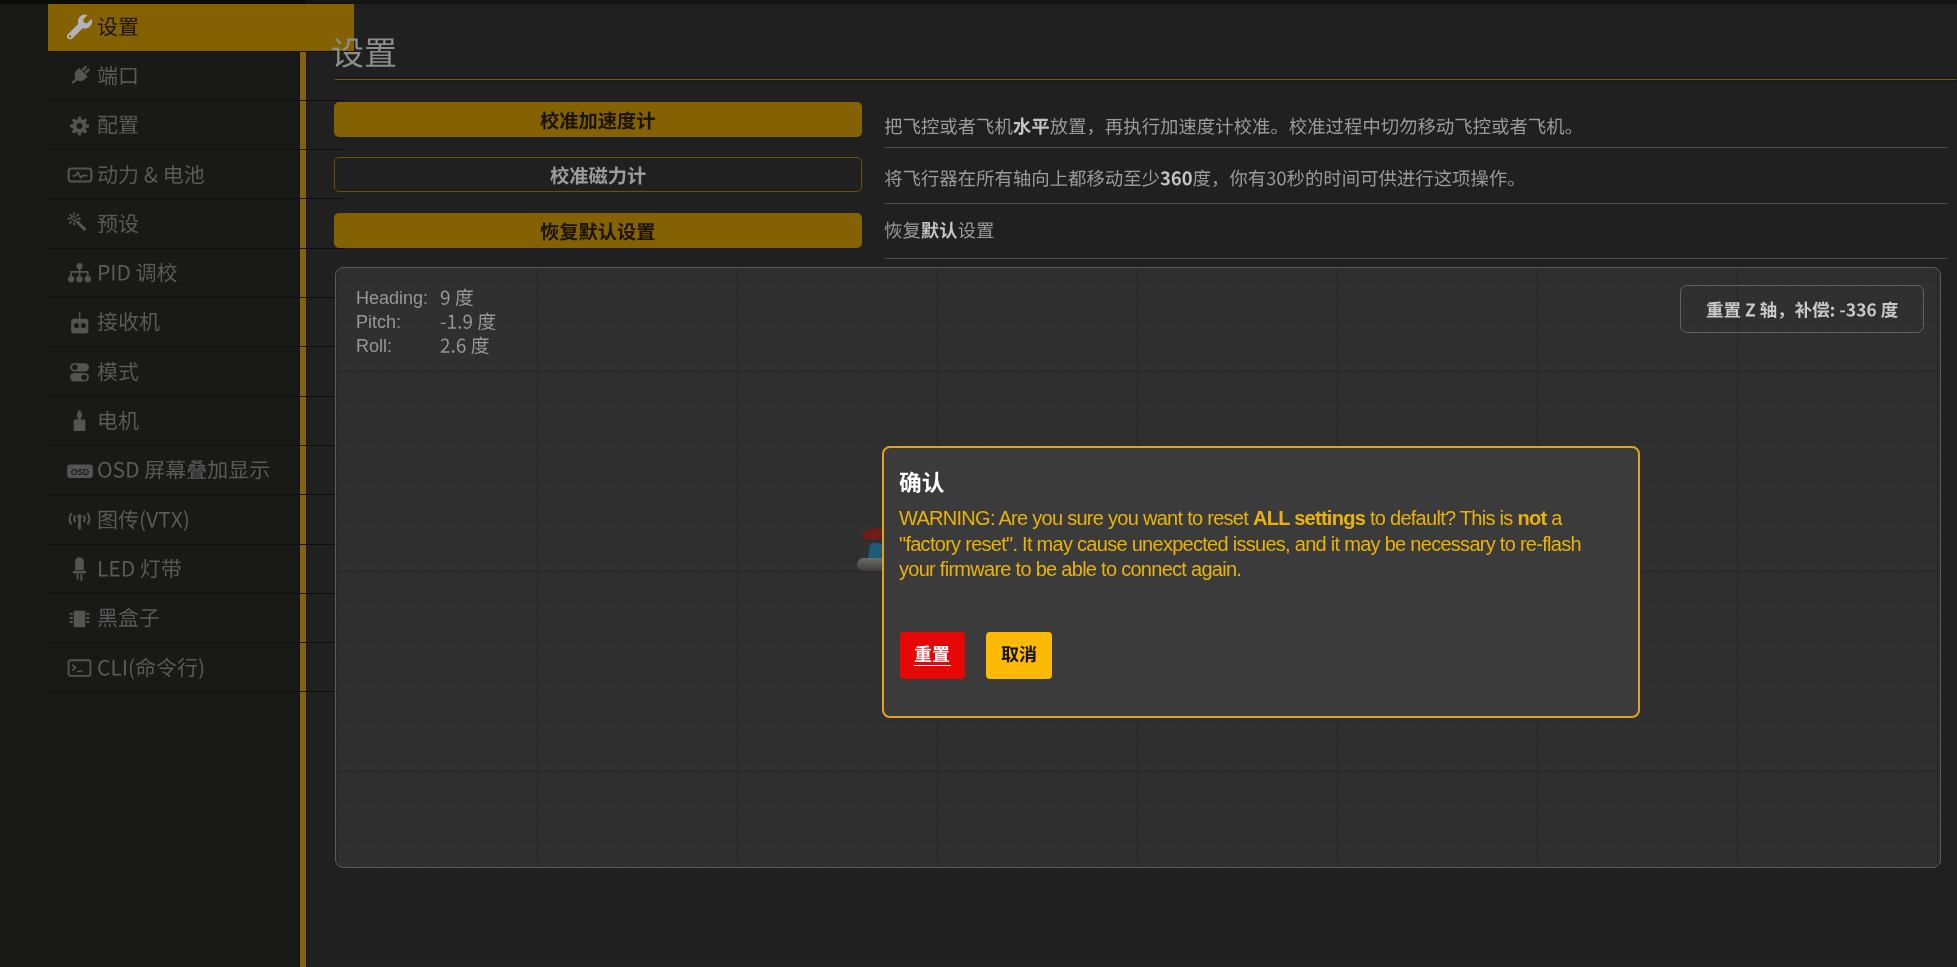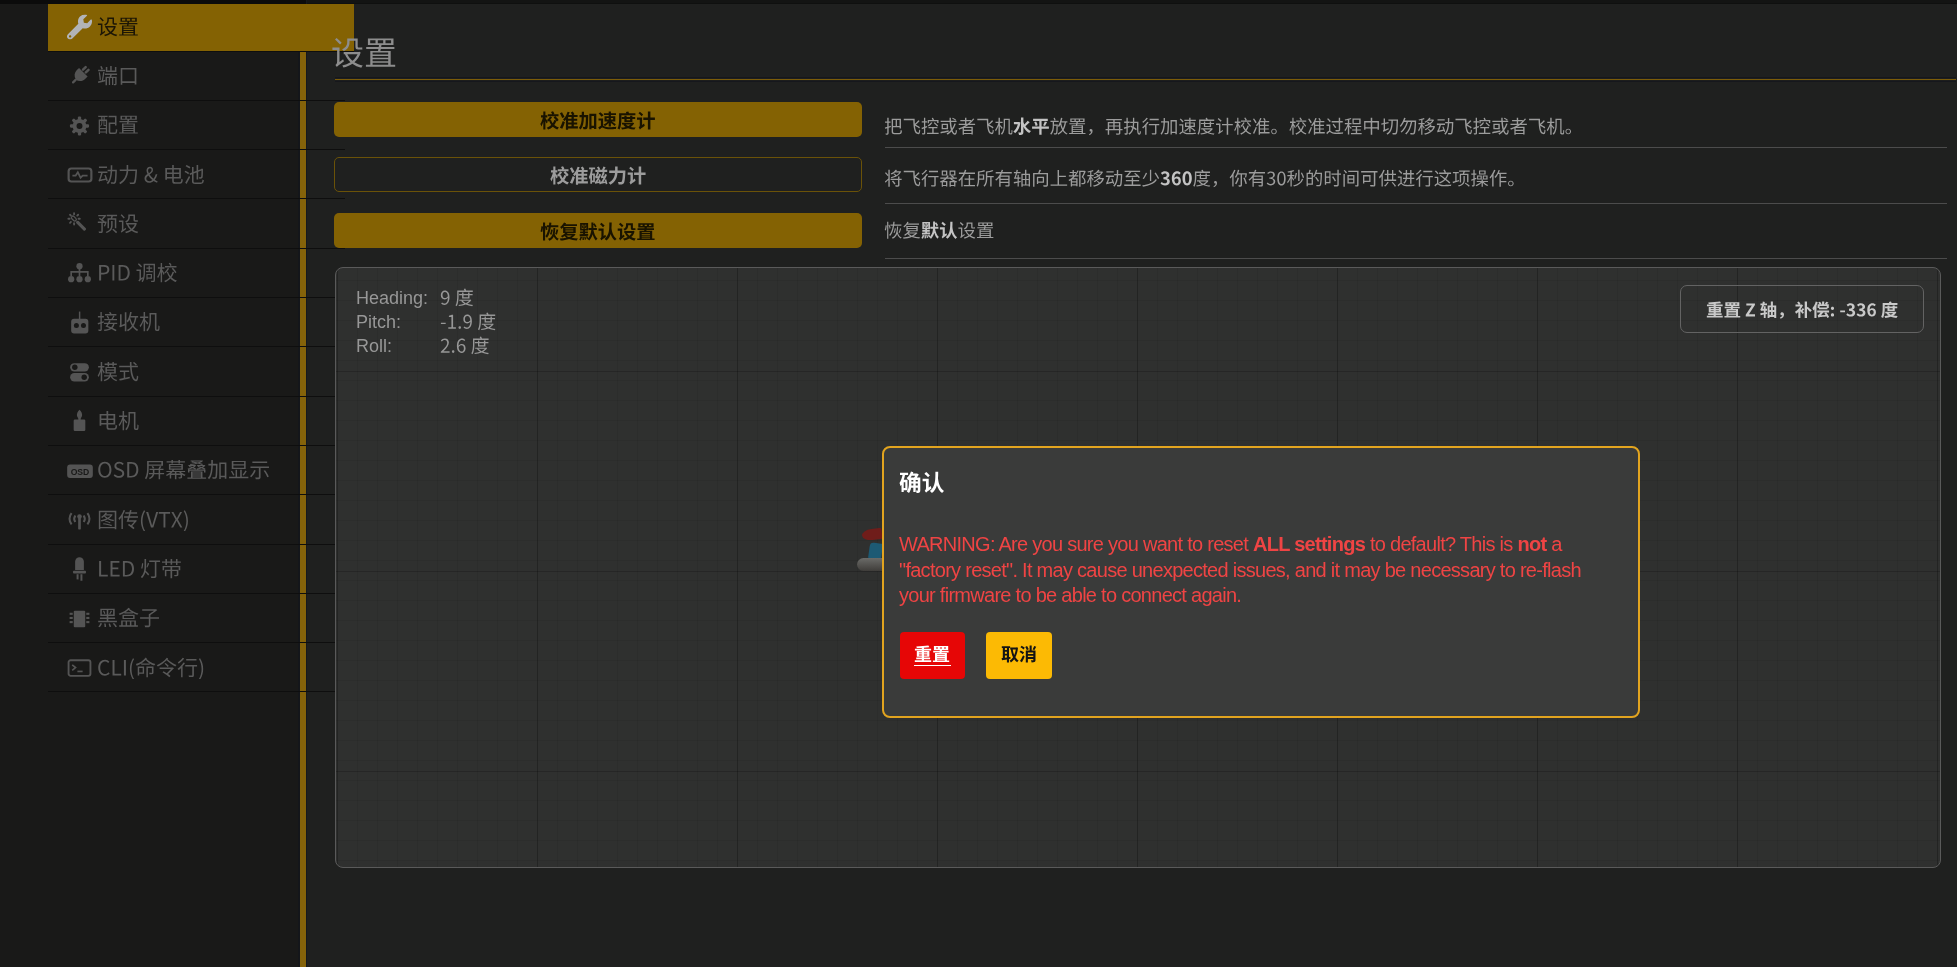--- a/index.html
+++ b/index.html
@@ -32,22 +32,22 @@
  #resetz { position:absolute; left:1680px; top:285px; width:244px; height:48px;
    border:1.5px solid #636363; border-radius:7px; }
  #prop { position:absolute; left:862px; top:529px; width:20px; height:11px; background:#6f1d1a;
    border-radius:50% 10% 10% 50%; transform:rotate(-7deg); }
  #bluebody { position:absolute; left:869px; top:543px; width:13px; height:17px; background:#1d5a74;
    border-radius:4px 0 0 2px; transform:rotate(8deg); }
  #arm { position:absolute; left:857px; top:558px; width:25px; height:13px;
    background:linear-gradient(#6b6b68, #3f3d3a); border-radius:7px 0 0 7px; }
  #dialog { position:absolute; left:882px; top:446px; width:758px; height:272px;
    background:#3a3b3a; border:2px solid #e2a41f; border-radius:8px; }
- #dlg-body { position:absolute; left:899px; top:532px; font-size:20px; line-height:25.5px; letter-spacing:-0.72px;
-   color:#ef4444; white-space:nowrap; }
+ #dlg-body { position:absolute; left:899px; top:506px; font-size:20px; line-height:25.5px; letter-spacing:-0.72px;
+   color:#eab308; white-space:nowrap; }
  #dlg-reset { position:absolute; left:900px; top:632px; width:65px; height:47px; background:#e60606; border-radius:4px; }
  #dlg-cancel { position:absolute; left:986px; top:632px; width:66px; height:47px; background:#fcba04; border-radius:4px; }
 </style></head><body>
 <div id="sidebar"></div>
 <div id="goldstripe"></div>
 <div id="sidedark1"></div>
 <div id="sidedark2"></div>
 <div id="topshade"></div>
 <div id="sidetop"></div>
 

